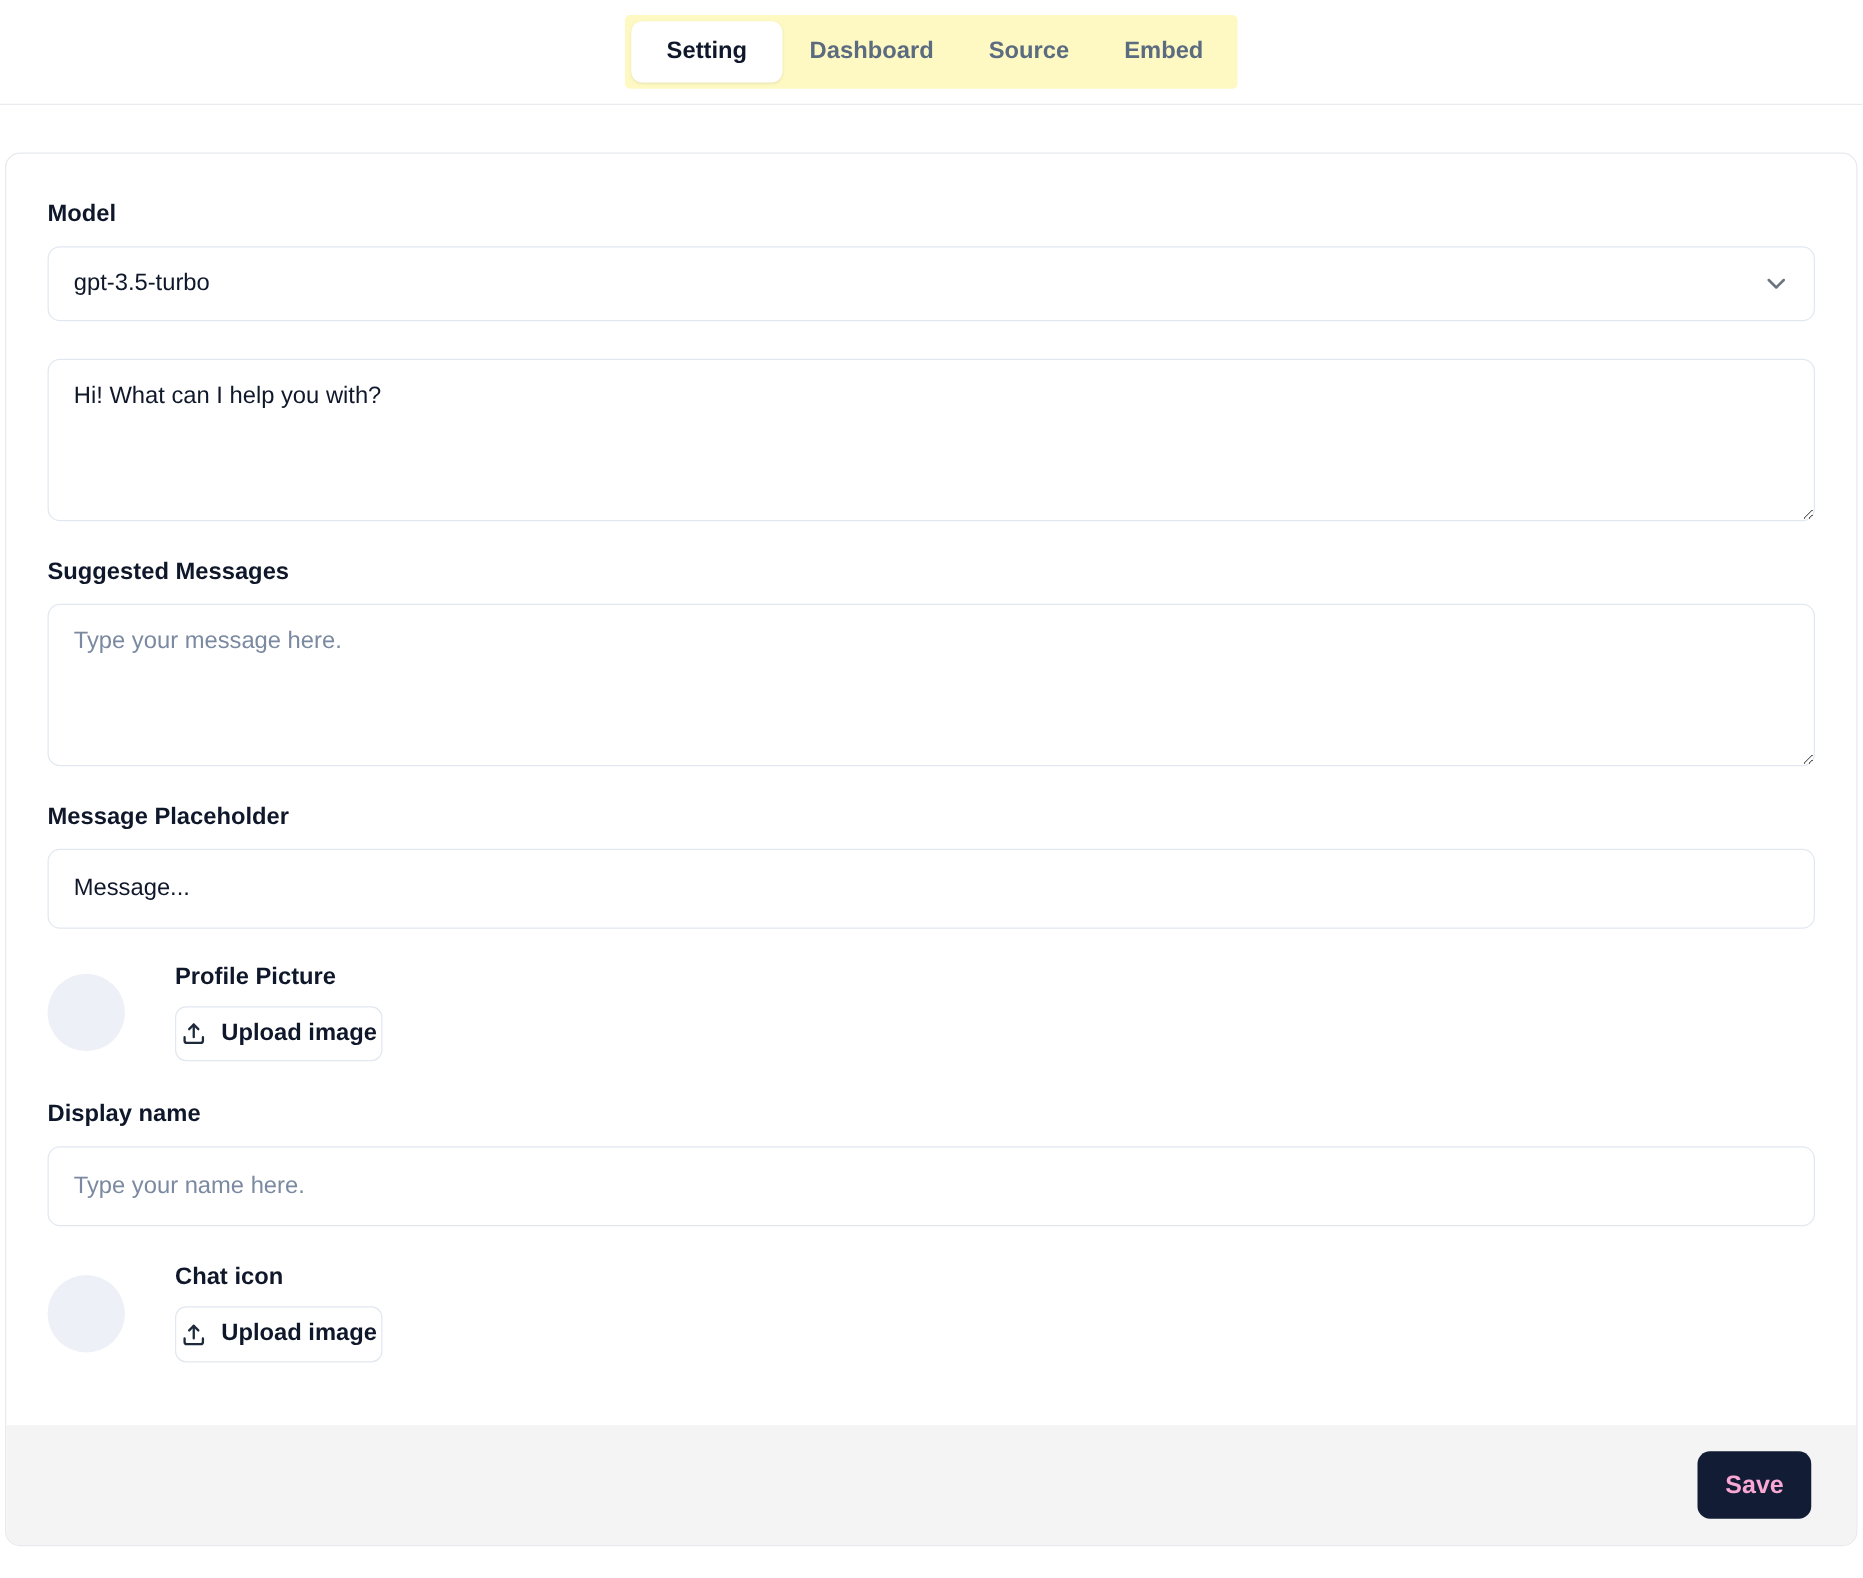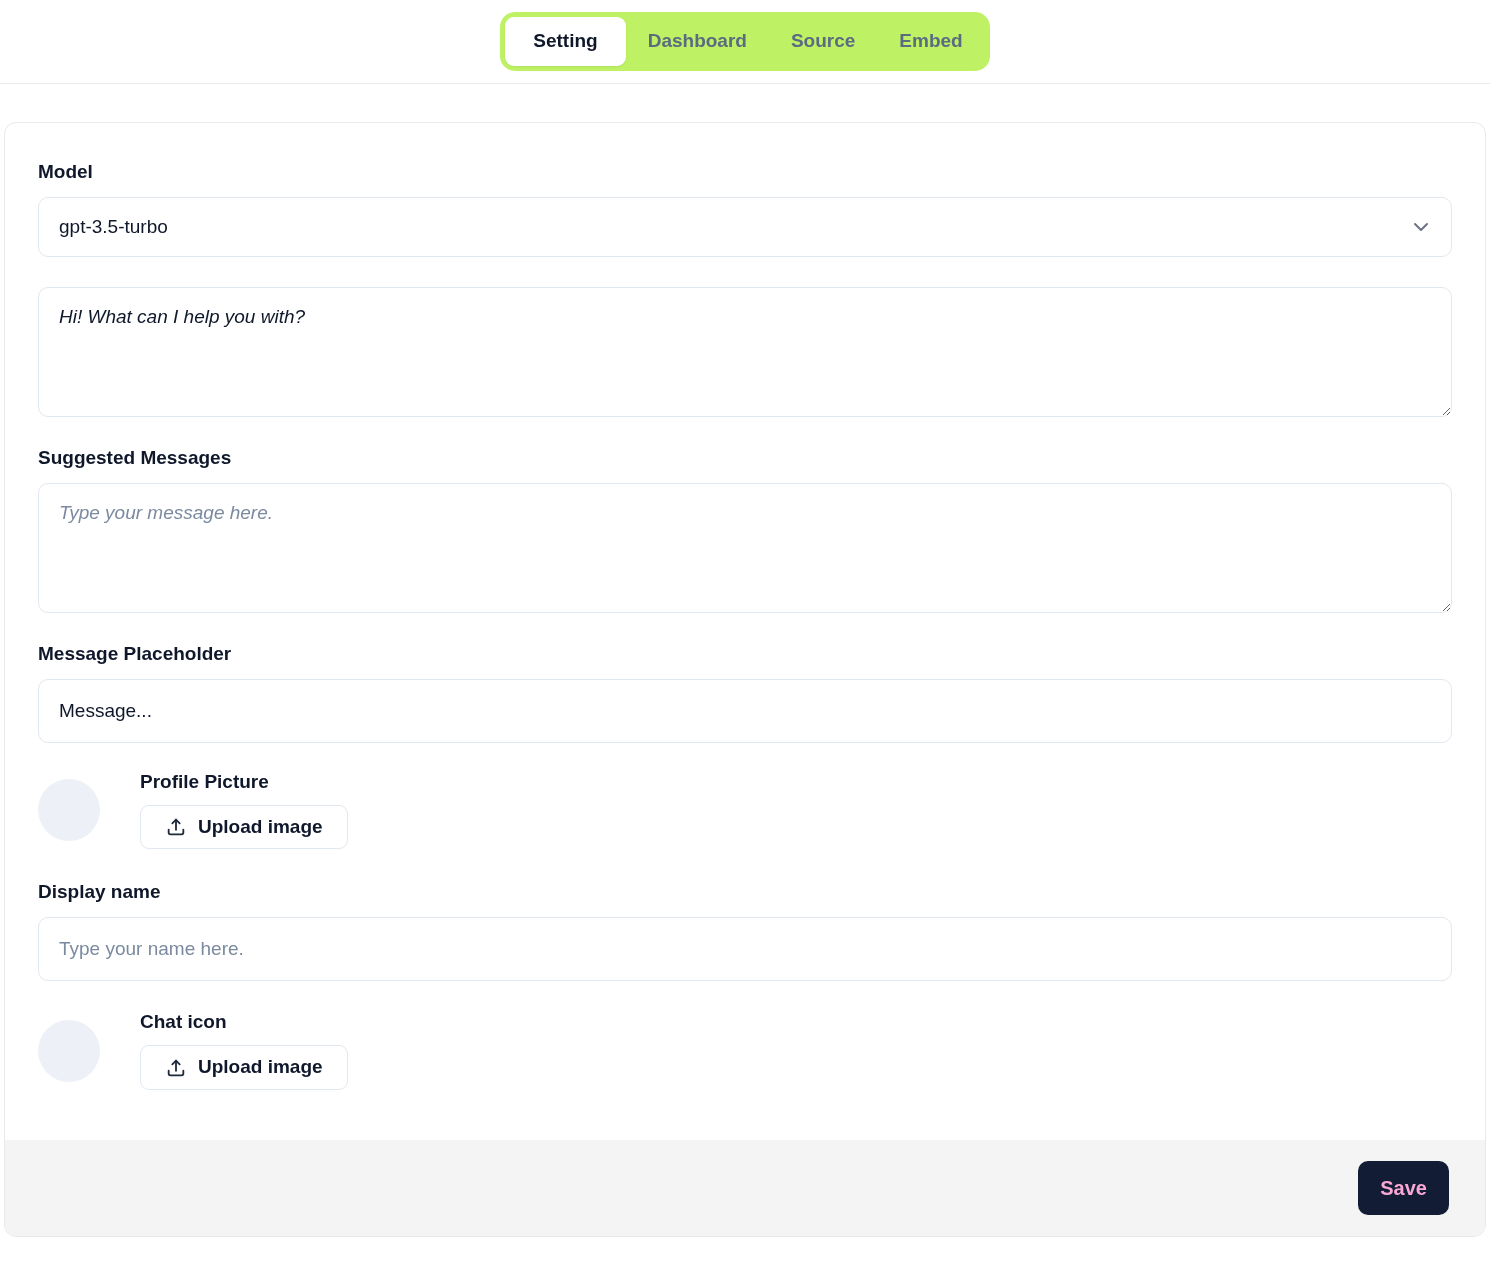--- a/index.html
+++ b/index.html
@@ -7,22 +7,22 @@
   body { width: 1490px; min-height: 1262px; }
 
   
   .top-nav {
     display: flex; justify-content: center;
     padding: 12px 0;
     border-bottom: 1px solid #e8eaee;
   }
   .tab-group {
     display: flex; align-items: center;
-    background: #bef264;
-    border-radius: 15px;
+    background: #fef9c3;
+    border-radius: 4px;
     padding: 5px;
   }
   .tab {
     border: none; background: transparent; cursor: pointer;
     font-family: inherit; font-size: 19px; font-weight: 600;
     color: #5b6b80;
     padding: 13px 22px;
     border-radius: 9px;
     line-height: 1.2;
   }
@@ -59,21 +59,20 @@
   }
   .select-box svg { flex: 0 0 auto; }
 
   textarea.box {
     display: block; width: 100%; height: 130px;
     border: 1px solid #e2e8f0; border-radius: 10px;
     padding: 16px 20px;
     font-family: inherit; font-size: 19px; color: #0f172a;
     resize: vertical; outline: none; background: #fff;
     line-height: 1.35;
-    font-style: italic;
   }
   input.box {
     display: block; width: 100%; height: 64px;
     border: 1px solid #e2e8f0; border-radius: 10px;
     padding: 0 20px;
     font-family: inherit; font-size: 19px; color: #0f172a;
     outline: none; background: #fff;
   }
   ::placeholder { color: #7b8aa0; opacity: 1; }
 
@@ -90,21 +89,21 @@
   .media-col { display: flex; flex-direction: column; align-items: flex-start; justify-content: space-between; }
   .media-label {
     font-size: 19px; font-weight: 600; color: #0f172a;
     margin-bottom: 12px;
   }
   .upload-btn {
     display: inline-flex; align-items: center; gap: 11px;
     border: 1px solid #e2e8f0; border-radius: 9px;
     background: #ffffff; cursor: pointer;
     font-family: inherit; font-size: 19px; font-weight: 600; color: #0f172a;
-    padding: 9px 24px;
+    padding: 9px 3px;
     line-height: 1.3;
   }
 
   
   .card-footer {
     background: #f4f4f5;
     padding: 21px 36px;
     display: flex; justify-content: flex-end;
   }
   .save-btn {

